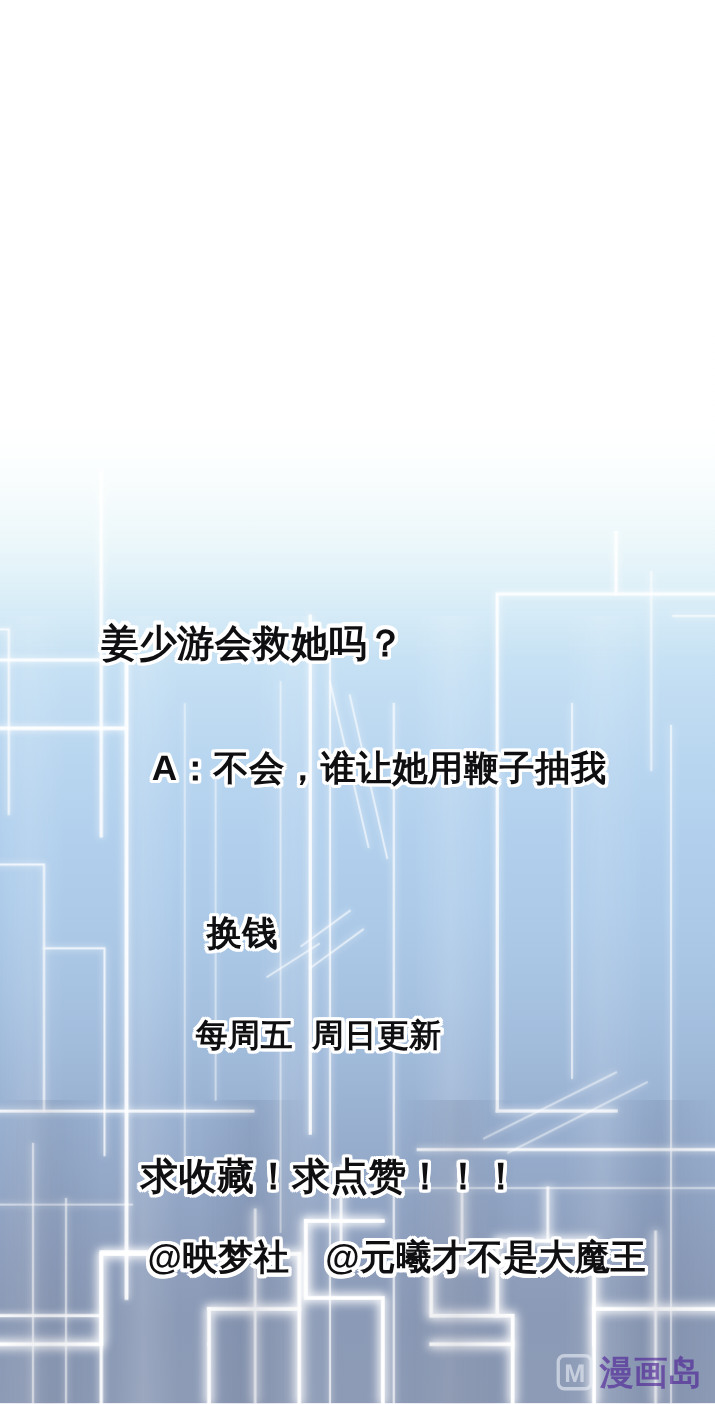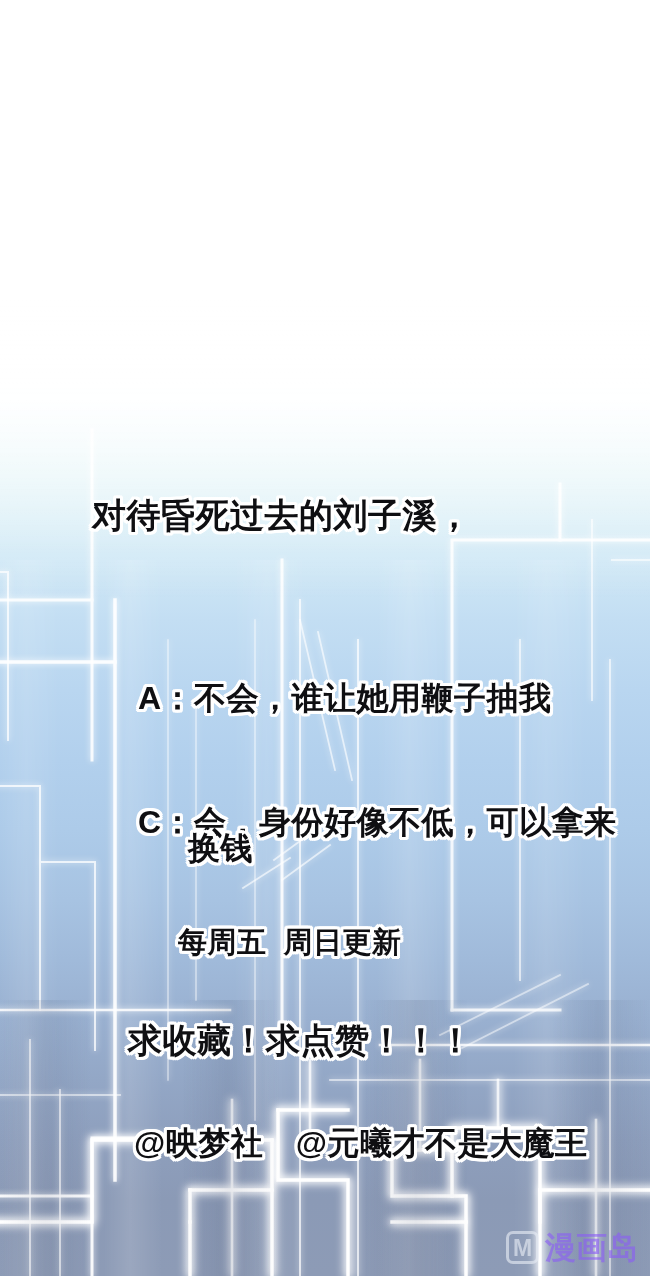--- a/index.html
+++ b/index.html
@@ -161,21 +161,21 @@
     border-radius: 7px;
     color: #e9edf5;
     font-size: 23px;
     font-weight: 700;
     line-height: 28px;
     text-align: center;
     font-family: "Liberation Sans", "DejaVu Sans", sans-serif;
     box-sizing: border-box;
   }
   .wm-text {
-    color: #8b5cf6;
+    color: #4c1d95;
     font-size: 31px;
     font-weight: 700;
     line-height: 33px;
     letter-spacing: 0px;
     font-family: "Liberation Sans", "DejaVu Sans", sans-serif;
     white-space: pre;
   }
 </style>
 </head>
 <body>
@@ -315,33 +315,32 @@
       </g>
     </svg>
   </div>
 
   <div class="bg-streaks"></div>
   <div class="bg-bands"></div>
   <div class="bg-topfade"></div>
 
   <div class="text-layer">
 
-    <div class="cn q-line" style="left:92px;  top:498px;">对待昏死过去的刘子溪，</div>
+    <div class="cn q-line" style="left:92px;  top:568px;">姜少游会救她吗？</div>
 
     <div class="cn opt-line" style="left:110px; top:682px;"><span>A：</span><span>不会，谁让她用鞭子抽我</span></div>
 
 
-    <div class="cn opt-line" style="left:110px; top:806px;"><span>C：</span><span>会，身份好像不低，可以拿来</span></div>
 
     <div class="cn opt-line" style="left:160px; top:832px;">换钱</div>
 
     <div class="cn sched-line" style="left:178px; top:928px;">每周五  周日更新</div>
 
 
-    <div class="cn cta-line" style="left:128px; top:1023px;">求收藏！求点赞！！！</div>
+    <div class="cn cta-line" style="left:128px; top:1053px;">求收藏！求点赞！！！</div>
 
     <div class="cn handle-line" style="left:134px; top:1131px;"><span>@映梦社</span><span>　</span><span>@元曦才不是大魔王</span></div>
 
   </div>
 
   <div class="watermark">
     <div class="wm-badge">M</div>
     <div class="wm-text">漫画岛</div>
   </div>
 

